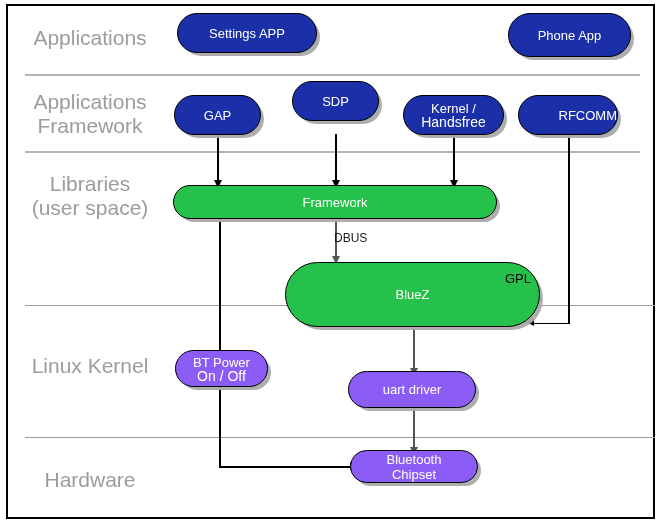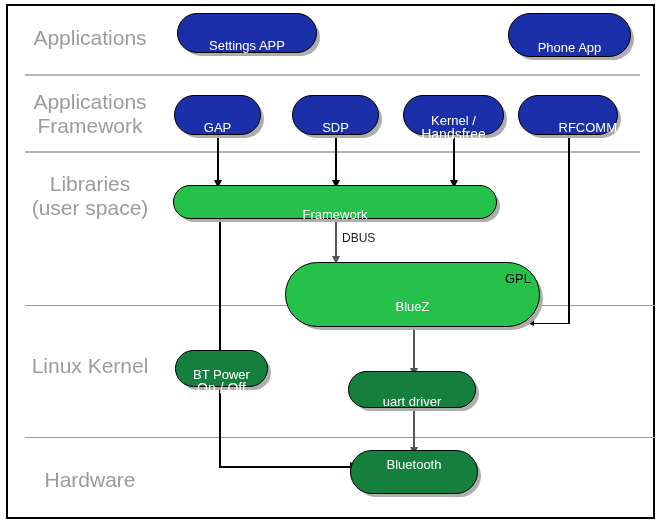--- a/index.html
+++ b/index.html
@@ -53,25 +53,25 @@
     border-radius: 999px;
     color: #ffffff;
     display: flex;
     flex-direction: column;
     align-items: center;
     justify-content: center;
     text-align: center;
     box-shadow: 4px 4px 0px -1px rgba(170,170,170,0.95);
     z-index: 5;
   }
-  .node .l1 { font-size: 13px; line-height: 15px; margin-top: 24px; }
+  .node .l1 { font-size: 13px; line-height: 15px; }
   .node .l2 { font-size: 14px; line-height: 13px; }
   .node-blue { background: #1a2fa8; }
   .node-green { background: #26c14a; }
-  .node-red { background: #15803d; }
+  .node-red { background: #8b5cf6; }
 
   .node-badge {
     position: absolute;
     color: #000000;
     font-size: 13px;
     line-height: 15px;
     z-index: 7;
   }
 
   
@@ -143,21 +143,21 @@
 
   <div class="conn v" style="left:453px; top:134px; height:50px;"></div>
   <div class="arrowhead down" style="left:449.5px; top:180px;"></div>
 
   <div class="conn v" style="left:568px; top:134px; height:190px;"></div>
   <div class="conn h" style="left:534px; top:322.5px; width:35px;"></div>
   <div class="arrowhead left" style="left:526px; top:318px;"></div>
 
   <div class="conn v gray" style="left:335px; top:218px; height:42px;"></div>
   <div class="arrowhead down gray" style="left:331.5px; top:256px;"></div>
-  <div class="edge-label" style="left:342px; top:231px;">DBUS</div>
+  <div class="edge-label" style="left:334px; top:231px;">DBUS</div>
 
   <div class="conn v" style="left:219px; top:218px; height:249px;"></div>
   <div class="conn h" style="left:219px; top:466px; width:137px;"></div>
   <div class="arrowhead right" style="left:350px; top:462px;"></div>
 
   <div class="conn v gray" style="left:413px; top:327px; height:45px;"></div>
   <div class="arrowhead down gray" style="left:409.5px; top:368px;"></div>
 
   <div class="conn v gray" style="left:413px; top:408px; height:43px;"></div>
   <div class="arrowhead down gray" style="left:409.5px; top:447px;"></div>
@@ -167,21 +167,21 @@
   </div>
 
   <div class="node node-blue" style="left:508px; top:13px; width:123px; height:44px;">
     <span class="l1">Phone App</span>
   </div>
 
   <div class="node node-blue" style="left:174px; top:95px; width:87px; height:40px;">
     <span class="l1">GAP</span>
   </div>
 
-  <div class="node node-blue" style="left:292px; top:95px; width:87px; height:40px;">
+  <div class="node node-blue" style="left:292px; top:81px; width:87px; height:40px;">
     <span class="l1">SDP</span>
   </div>
 
   <div class="node node-blue" style="left:403px; top:95px; width:101px; height:40px;">
     <span class="l1">Kernel /</span>
     <span class="l2">Handsfree</span>
   </div>
 
   <div class="node node-blue" style="left:518px; top:95px; width:100px; height:40px;align-items:flex-end;">
     <span class="l1">RFCOMM</span>
@@ -198,18 +198,18 @@
 
   <div class="node node-red" style="left:175px; top:350px; width:93px; height:37px;">
     <span class="l1">BT Power</span>
     <span class="l2">On / Off</span>
   </div>
 
   <div class="node node-red" style="left:348px; top:371px; width:128px; height:37px;text-align:right;">
     <span class="l1">uart driver</span>
   </div>
 
-  <div class="node node-red" style="left:350px; top:450px; width:128px; height:44px;">
+  <div class="node node-red" style="left:350px; top:450px; width:128px; height:33px;">
     <span class="l1">Bluetooth</span>
     <span class="l1">Chipset</span>
   </div>
 
 </div>
 
 </body></html>

